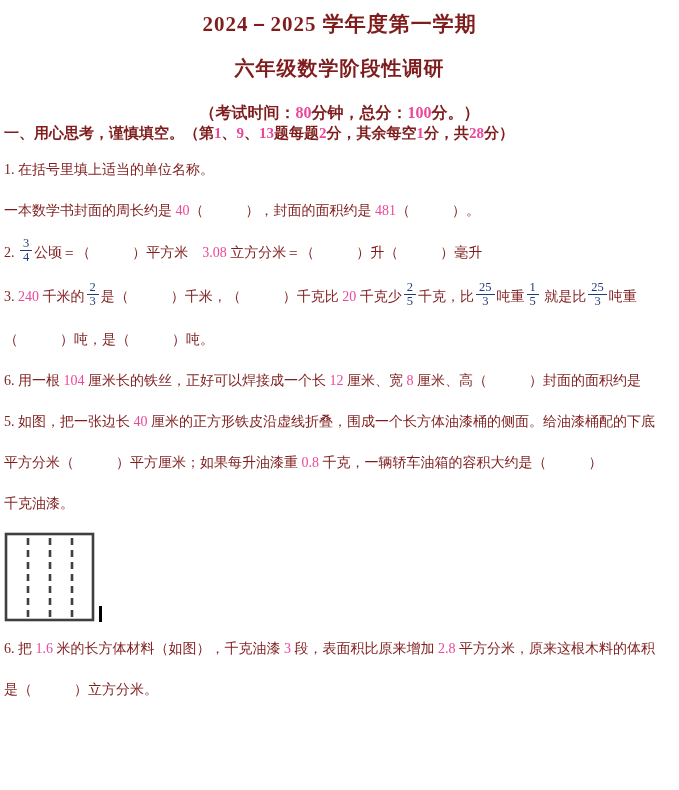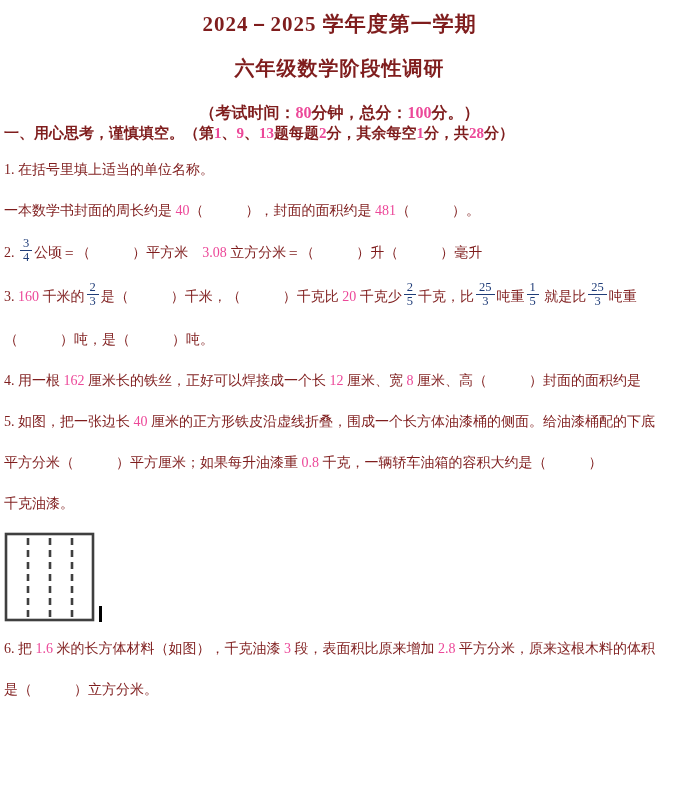--- a/index.html
+++ b/index.html
@@ -60,40 +60,40 @@
         <p class="q-line"><span class="cn">1. 在括号里填上适当的单位名称。</span></p>
         <p class="q-line"><span class="cn">一本数学书封面的周长约是 </span><span class="num">40</span><span class="cn">（　　　），封面的面积约是 </span><span class="num">481</span><span class="cn">（　　　）。</span></p>
       </div>
       <div class="q q2">
         <p class="q-line"><span class="cn">2. </span><span class="frac">
             <span class="fn">3</span>
             <span class="fd">4</span>
           </span><span class="cn">公顷＝（　　　）平方米　</span><span class="num">3.08</span><span class="cn"> 立方分米＝（　　　）升（　　　）毫升</span></p>
       </div>
       <div class="q q3">
-        <p class="q-line"><span class="cn">3. </span><span class="num">160</span><span class="cn"> 千米的</span><span class="frac">
+        <p class="q-line"><span class="cn">3. </span><span class="num">240</span><span class="cn"> 千米的</span><span class="frac">
             <span class="fn">2</span>
             <span class="fd">3</span>
           </span><span class="cn">是（　　　）千米，（　　　）千克比 </span><span class="num">20</span><span class="cn"> 千克少</span><span class="frac">
             <span class="fn">2</span>
             <span class="fd">5</span>
           </span><span class="cn">千克，比</span><span class="frac">
             <span class="fn">25</span>
             <span class="fd">3</span>
           </span><span class="cn">吨重</span><span class="frac">
             <span class="fn">1</span>
             <span class="fd">5</span>
           </span><span class="cn"> 就是比</span><span class="frac">
             <span class="fn">25</span>
             <span class="fd">3</span>
           </span><span class="cn">吨重</span></p>
         <p class="q-line"><span class="cn">（　　　）吨，是（　　　）吨。</span></p>
       </div>
       <div class="q q4">
-        <p class="q-line"><span class="cn">4. 用一根 </span><span class="num">162</span><span class="cn"> 厘米长的铁丝，正好可以焊接成一个长 </span><span class="num">12</span><span class="cn"> 厘米、宽 </span><span class="num">8</span><span class="cn"> 厘米、高（　　　）封面的面积约是</span></p>
+        <p class="q-line"><span class="cn">6. 用一根 </span><span class="num">104</span><span class="cn"> 厘米长的铁丝，正好可以焊接成一个长 </span><span class="num">12</span><span class="cn"> 厘米、宽 </span><span class="num">8</span><span class="cn"> 厘米、高（　　　）封面的面积约是</span></p>
       </div>
       <div class="q q5">
         <p class="q-line"><span class="cn">5. 如图，把一张边长 </span><span class="num">40</span><span class="cn"> 厘米的正方形铁皮沿虚线折叠，围成一个长方体油漆桶的侧面。给油漆桶配的下底</span></p>
         <p class="q-line"><span class="cn">平方分米（　　　）平方厘米；如果每升油漆重 </span><span class="num">0.8</span><span class="cn"> 千克，一辆轿车油箱的容积大约是（　　　）</span></p>
         <p class="q-line"><span class="cn">千克油漆。</span></p>
   <div class="fig-row">
     <svg width="92" height="90" viewBox="0 0 92 90">
       <rect x="2" y="2" width="87" height="86" fill="none" stroke="#3f3f3f" stroke-width="2.6"></rect>
       <line x1="24" y1="6" x2="24" y2="85" stroke="#3f3f3f" stroke-width="2.6" stroke-dasharray="7 5"></line>
       <line x1="46" y1="6" x2="46" y2="85" stroke="#3f3f3f" stroke-width="2.6" stroke-dasharray="7 5"></line>

